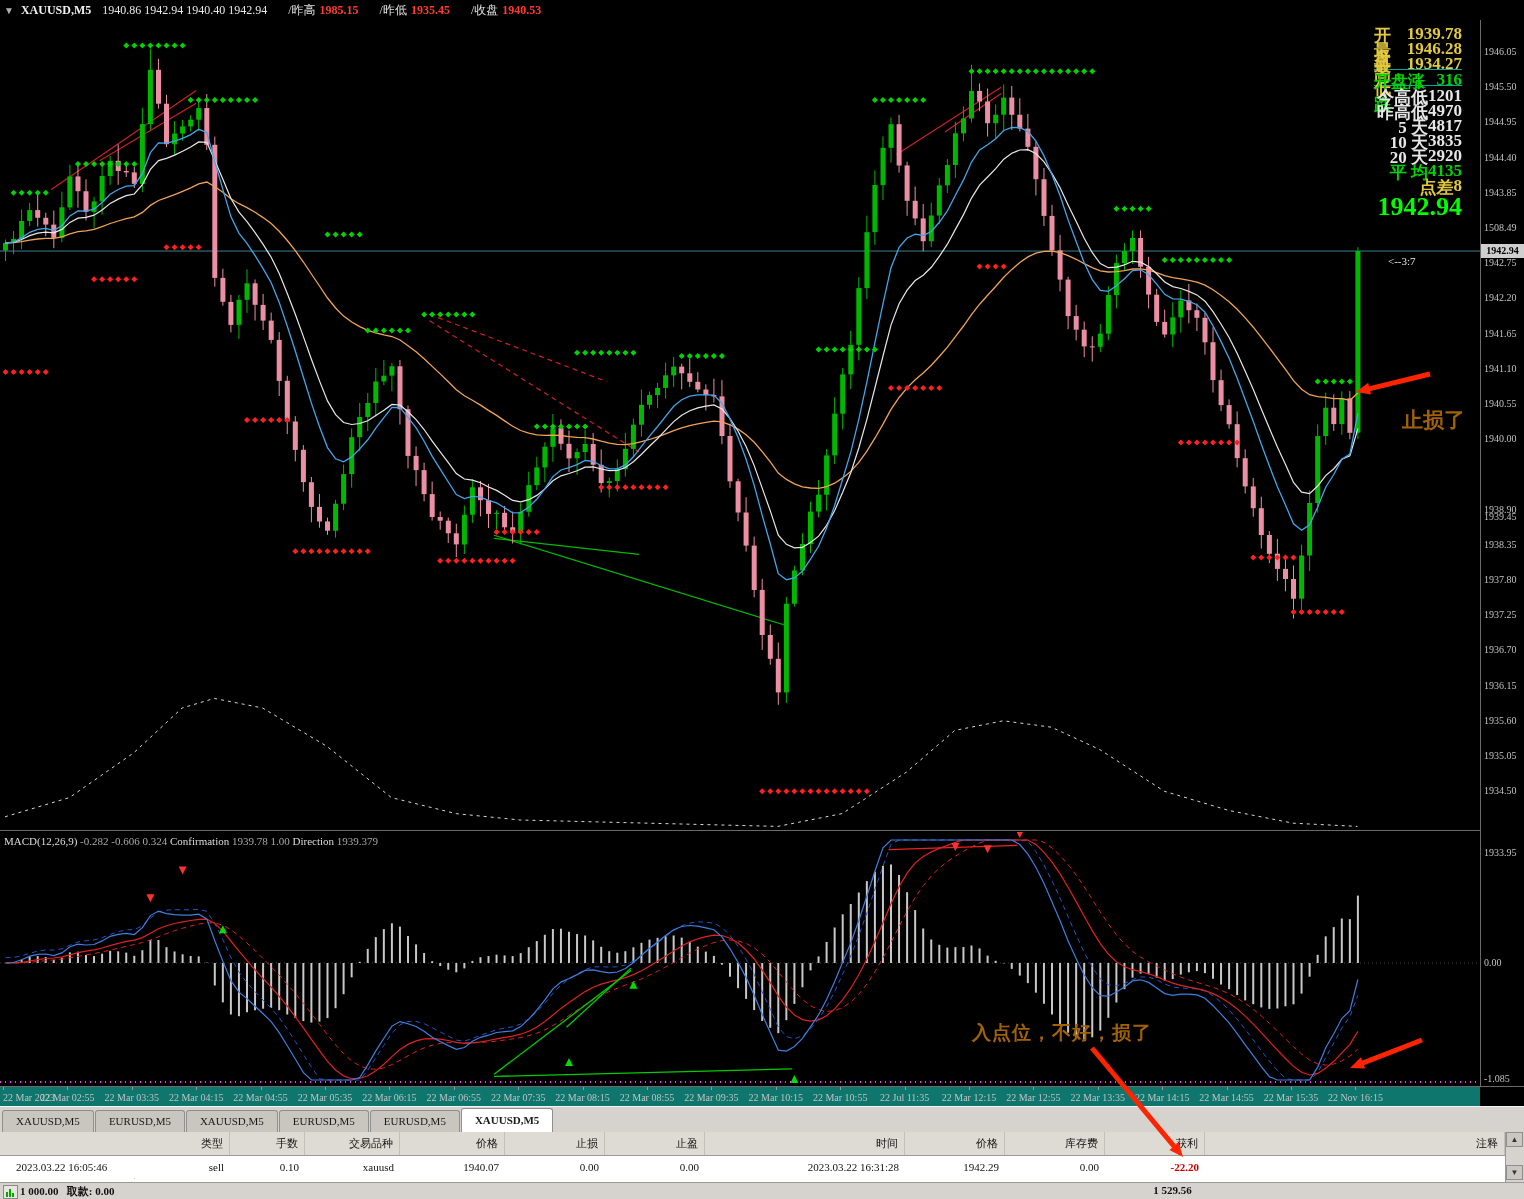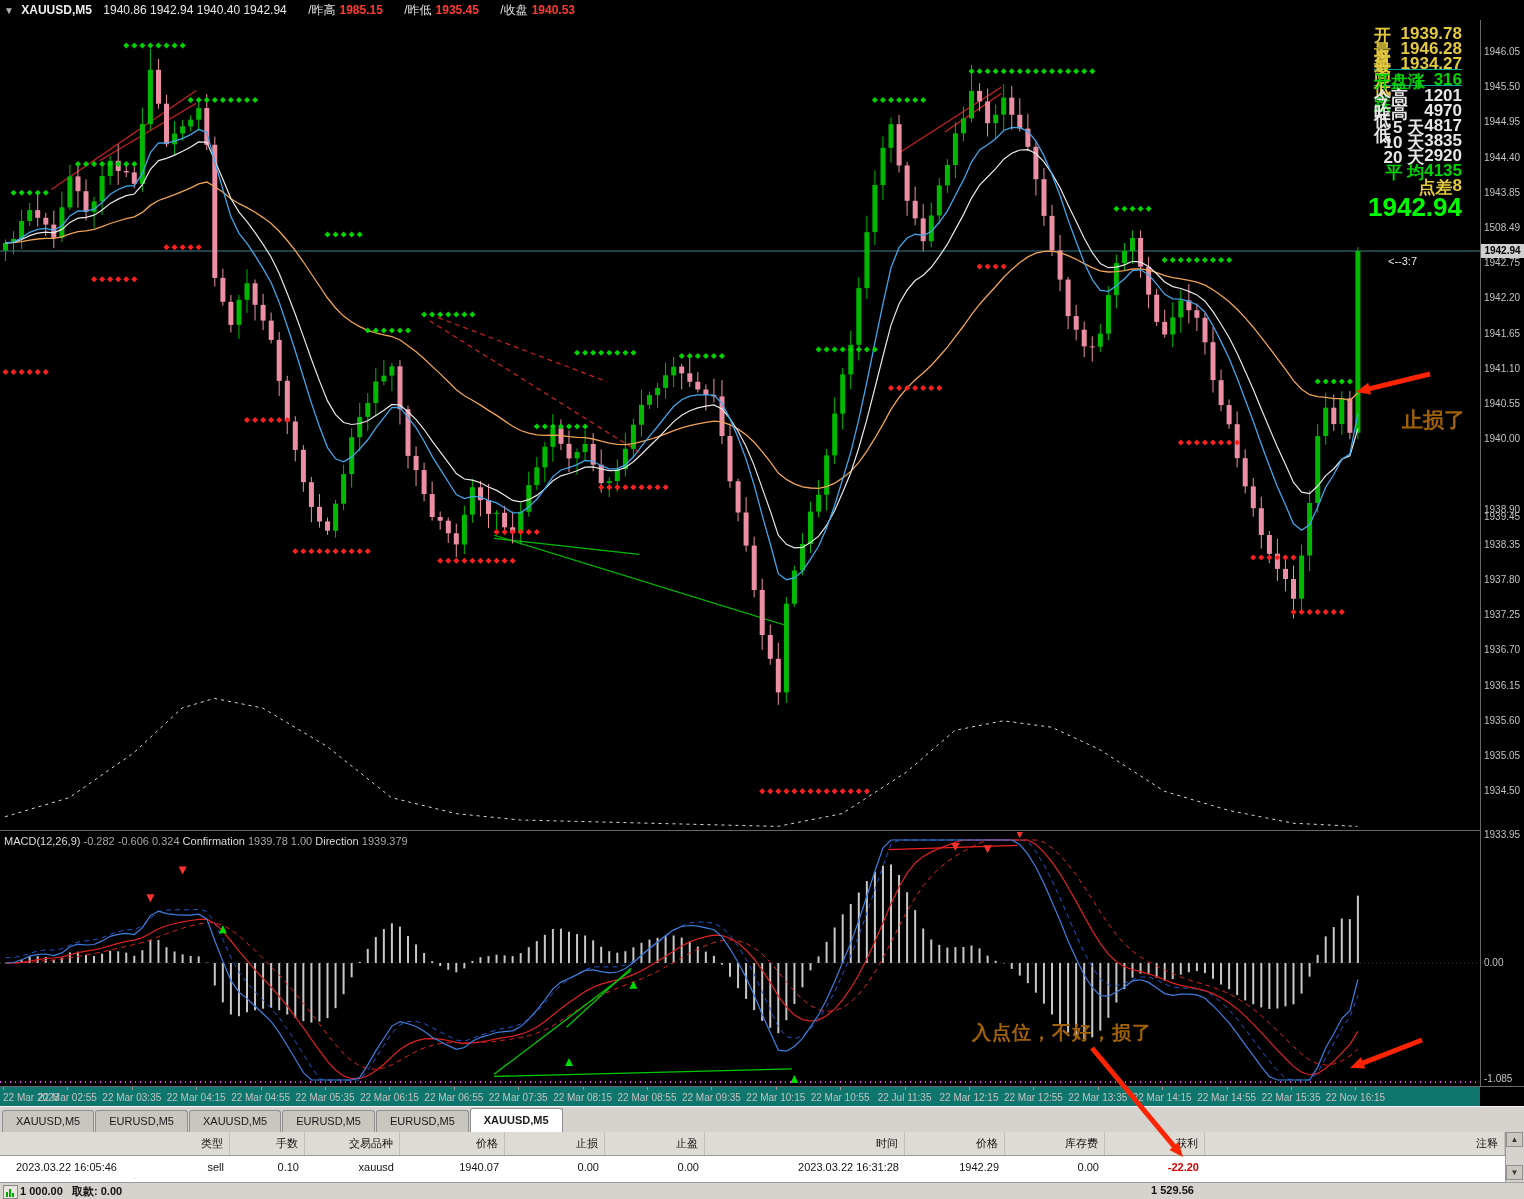--- a/index.html
+++ b/index.html
@@ -1,17 +1,17 @@
 <!DOCTYPE html>
 <html><head>
 <meta charset="utf-8">
 <style>
   html,body{margin:0;padding:0;background:#000;}
   #app{position:relative;width:1524px;height:1199px;background:#000;overflow:hidden;
-       font-family:Liberation Sans, sans-serif;}
+       font-family:Liberation Serif, serif;}
   
   .titlebar{position:absolute;left:0;top:0;width:1524px;height:20px;background:#000;
             color:#e8e8e8;font-size:12px;line-height:20px;white-space:nowrap;}
   .titlebar .sym{font-weight:bold;color:#f0f0f0;margin-left:4px;}
   .titlebar .quote{color:#e8e8e8;margin-left:8px;}
   .titlebar .stat{margin-left:18px;color:#e0e0e0;}
   .titlebar .stat b{color:#ff3b30;font-weight:bold;margin-left:4px;}
   .tb-caret{color:#b0b0b0;font-size:10px;margin-left:4px;}
   
   #main-svg{position:absolute;left:0;top:20px;}
@@ -935,21 +935,21 @@
       <div class="axis-lbl" style="top: 448.4px; margin-top: 43px;">1939.45</div>
       <div class="axis-lbl" style="top: 483.6px;">1938.90</div>
       <div class="axis-lbl" style="top: 518.8px;">1938.35</div>
       <div class="axis-lbl" style="top: 554px;">1937.80</div>
       <div class="axis-lbl" style="top: 589.2px;">1937.25</div>
       <div class="axis-lbl" style="top: 624.4px;">1936.70</div>
       <div class="axis-lbl" style="top: 659.6px;">1936.15</div>
       <div class="axis-lbl" style="top: 694.8px;">1935.60</div>
       <div class="axis-lbl" style="top: 730px;">1935.05</div>
       <div class="axis-lbl" style="top: 765.2px;">1934.50</div>
-      <div class="axis-lbl" style="top: 809px;">1933.95</div>
+      <div class="axis-lbl" style="top: 827px;">1933.95</div>
       <div class="price-box" style="top: 224.04px;">1942.94</div>
       <div class="axis-lbl" style="top: 937px;">0.00</div>
       <div class="axis-lbl" style="top: 1053px;">-1.085</div>
     </div>
 
   <div class="time-axis" id="time-axis">
       <div class="t-tick" style="left: 3px;"></div>
       <div class="t-lbl" style="left: 3px; transform: none;">22 Mar 2023</div>
       <div class="t-tick" style="left: 67.4px;"></div>
       <div class="t-lbl" style="left: 67.4px;">22 Mar 02:55</div>

